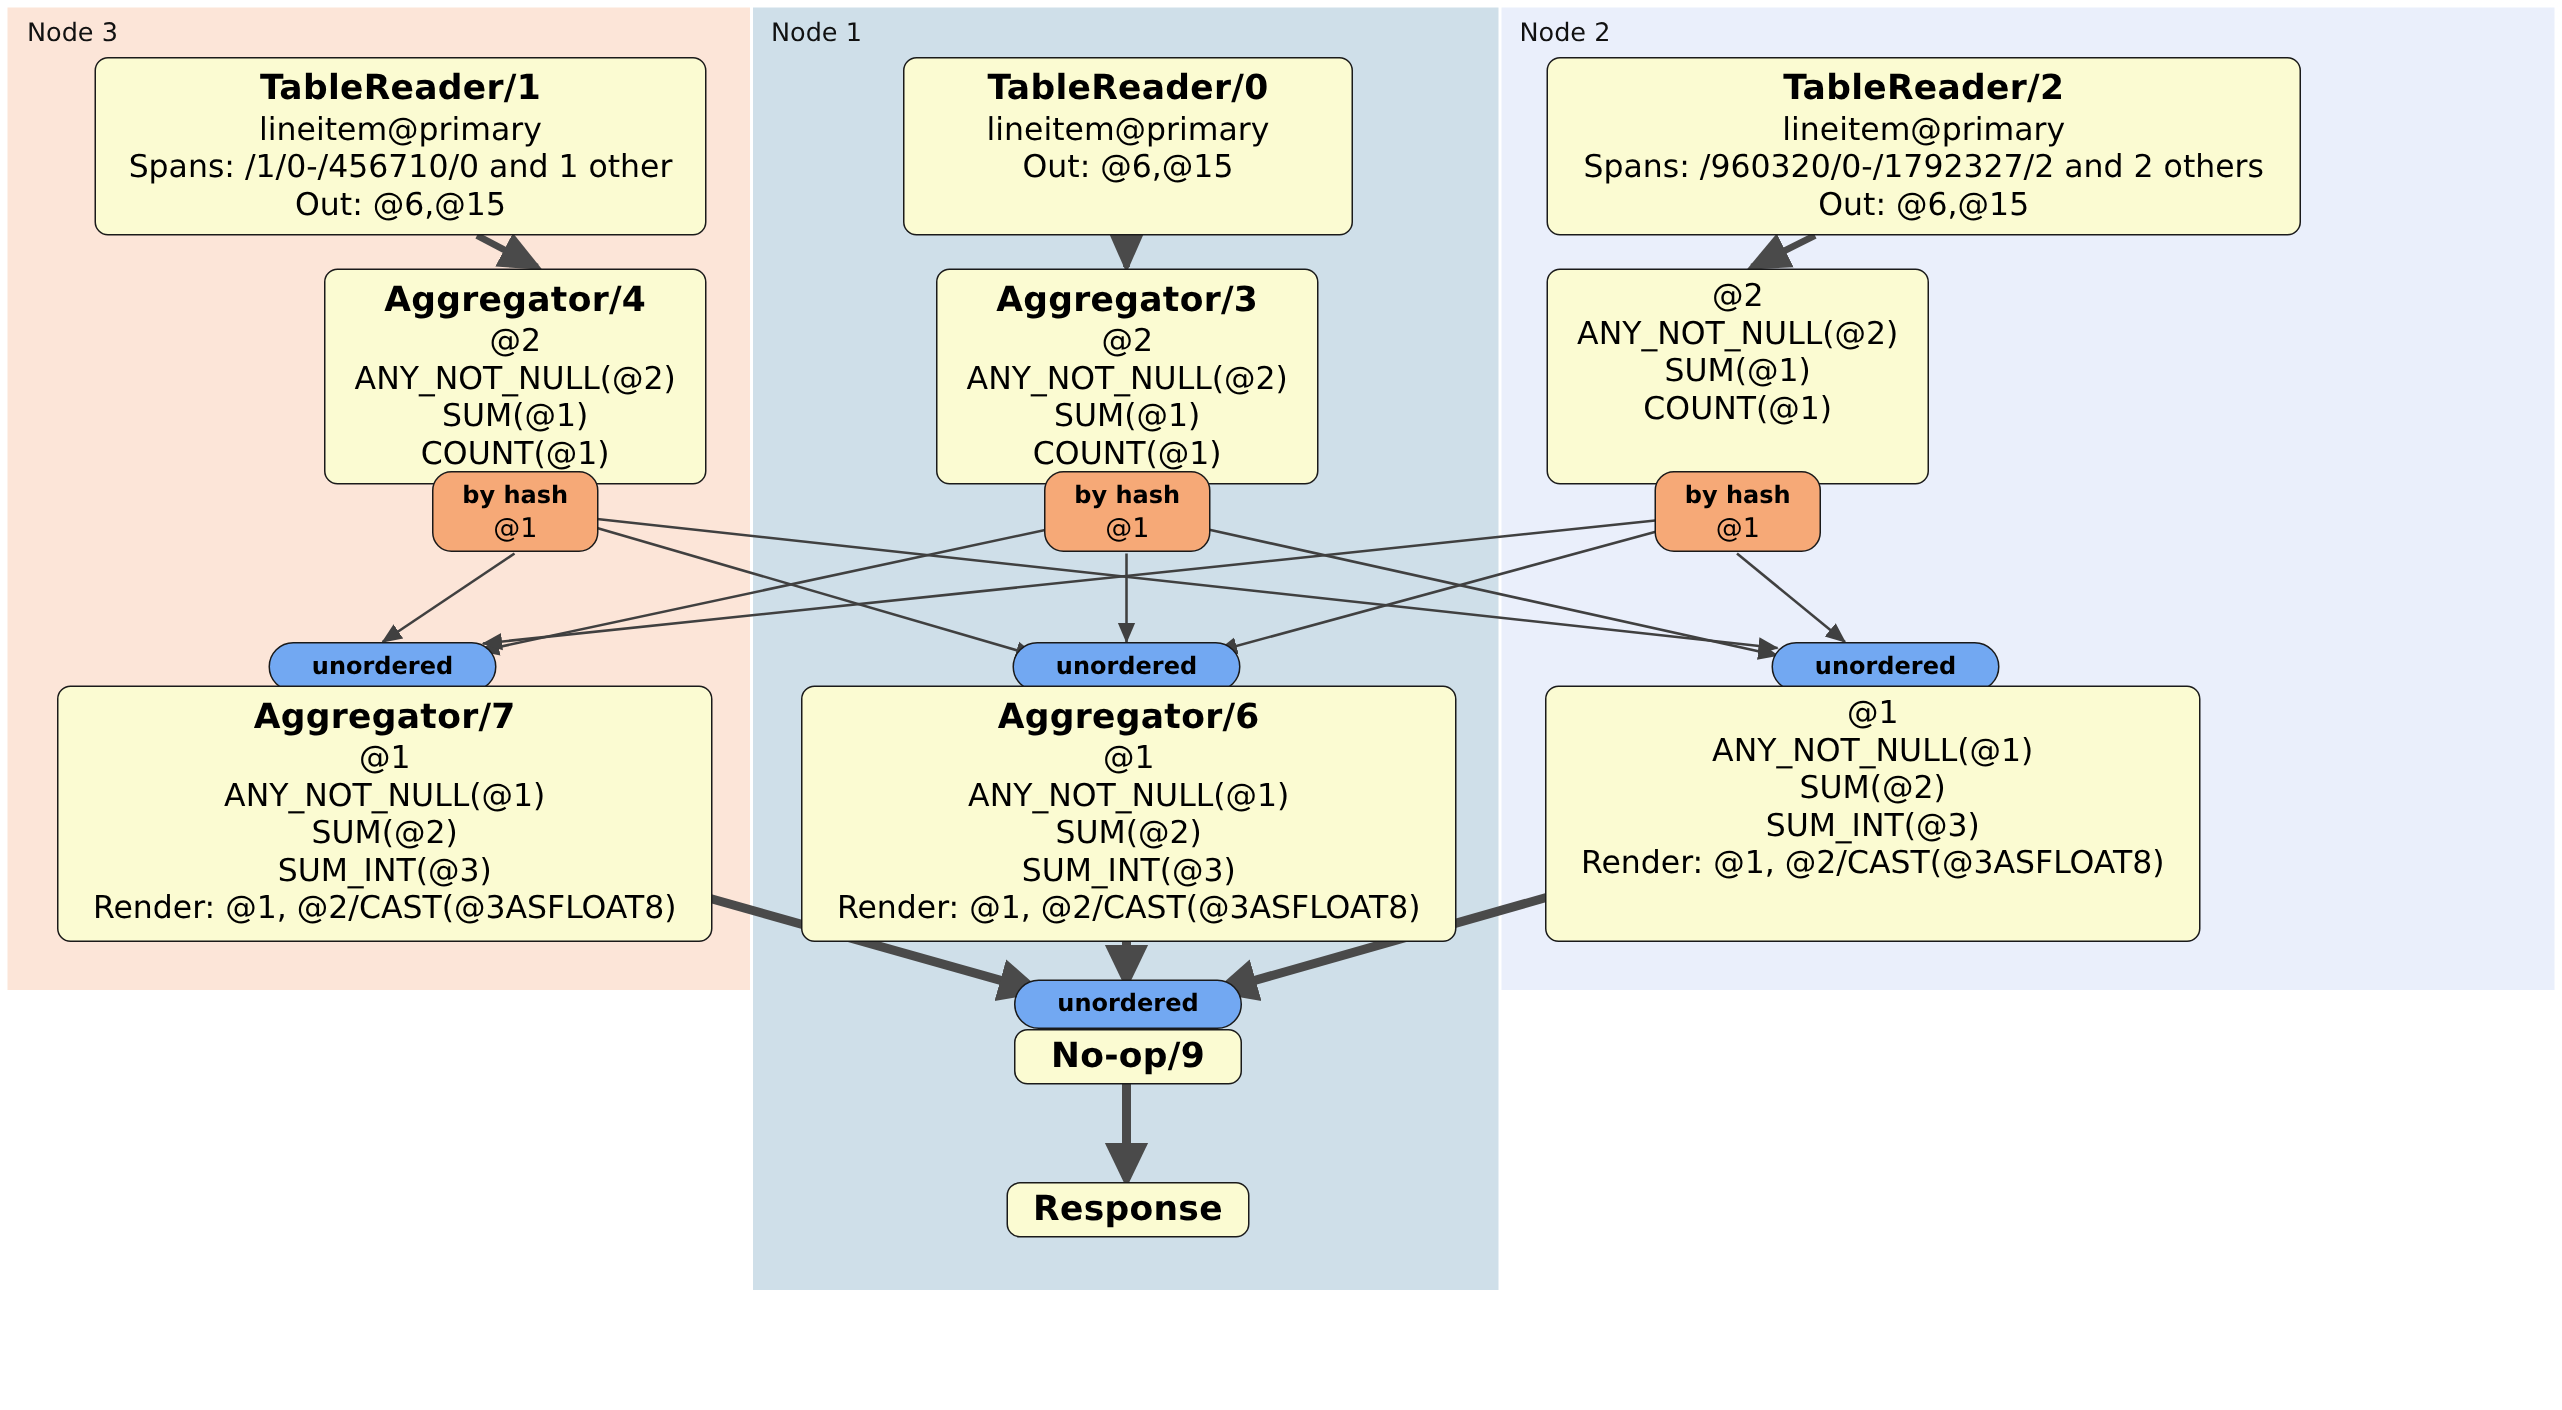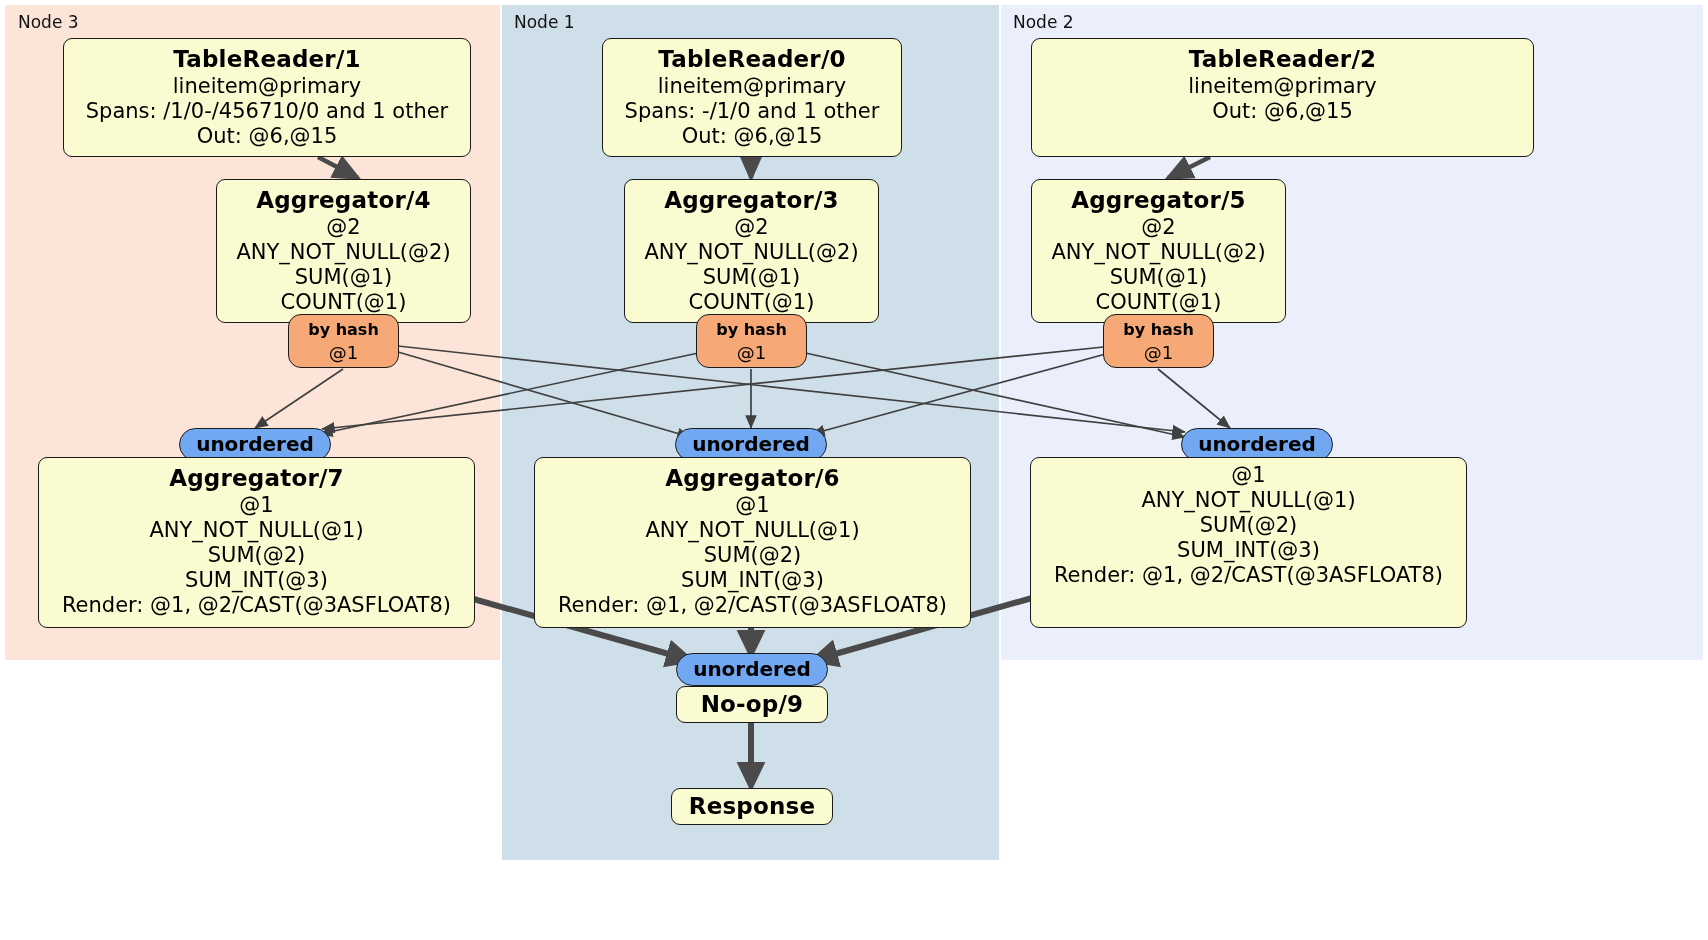--- a/index.html
+++ b/index.html
@@ -15,21 +15,21 @@
             text-align:center;color:#000;padding-top:5px;}
   .proc-title{font-weight:bold;font-size:23px;line-height:30px;letter-spacing:.2px;}
   .proc-line{font-size:21px;line-height:25px;white-space:nowrap;}
 
   .badge{position:absolute;box-sizing:border-box;text-align:center;
          border:1.6px solid #1a1a1a;color:#000;}
   .badge-hash{background:#f6a977;border-radius:13px;padding-top:3px;}
   .badge-hash .b1{font-weight:bold;font-size:16px;line-height:24px;}
   .badge-hash .b2{font-size:18px;line-height:21px;}
   .badge-unordered{background:#72a8f2;border-radius:17px;
-                   font-weight:bold;font-size:20px;line-height:30px;}
+                   font-weight:bold;font-size:16px;line-height:30px;}
 
   svg.wires{position:absolute;left:0;top:0;width:1708px;height:940px;
             pointer-events:none;overflow:visible;}
   .thin{stroke:#404040;stroke-width:1.7;fill:none;}
   .thick{stroke:#4a4a4a;stroke-width:6;fill:none;}
   .med{stroke:#4a4a4a;stroke-width:4.5;fill:none;}
 </style>
 </head>
 <body>
 
@@ -82,48 +82,47 @@
   <div class="proc-box" style="left:63px;top:38px;width:408px;height:119px;">
     <div class="proc-title">TableReader/1</div>
     <div class="proc-line">lineitem@primary</div>
     <div class="proc-line">Spans: /1/0-/456710/0 and 1 other</div>
     <div class="proc-line">Out: @6,@15</div>
   </div>
 
   <div class="proc-box" style="left:602px;top:38px;width:300px;height:119px;">
     <div class="proc-title">TableReader/0</div>
     <div class="proc-line">lineitem@primary</div>
-    <div class="proc-line">Spans: -/1/0 and 1 other</div>
     <div class="proc-line">Out: @6,@15</div>
   </div>
 
   <div class="proc-box" style="left:1031px;top:38px;width:503px;height:119px;">
     <div class="proc-title">TableReader/2</div>
     <div class="proc-line">lineitem@primary</div>
+    <div class="proc-line">Spans: /960320/0-/1792327/2 and 2 others</div>
     <div class="proc-line">Out: @6,@15</div>
   </div>
 
   <div class="proc-box" style="left:216px;top:179px;width:255px;height:144px;">
     <div class="proc-title">Aggregator/4</div>
     <div class="proc-line">@2</div>
     <div class="proc-line">ANY_NOT_NULL(@2)</div>
     <div class="proc-line">SUM(@1)</div>
     <div class="proc-line">COUNT(@1)</div>
   </div>
 
   <div class="proc-box" style="left:624px;top:179px;width:255px;height:144px;">
     <div class="proc-title">Aggregator/3</div>
     <div class="proc-line">@2</div>
     <div class="proc-line">ANY_NOT_NULL(@2)</div>
     <div class="proc-line">SUM(@1)</div>
     <div class="proc-line">COUNT(@1)</div>
   </div>
 
   <div class="proc-box" style="left:1031px;top:179px;width:255px;height:144px;">
-    <div class="proc-title">Aggregator/5</div>
     <div class="proc-line">@2</div>
     <div class="proc-line">ANY_NOT_NULL(@2)</div>
     <div class="proc-line">SUM(@1)</div>
     <div class="proc-line">COUNT(@1)</div>
   </div>
 
   <div class="badge badge-hash" style="left:288px;top:314px;width:111px;height:54px;">
     <div class="b1">by hash</div>
     <div class="b2">@1</div>
   </div>

